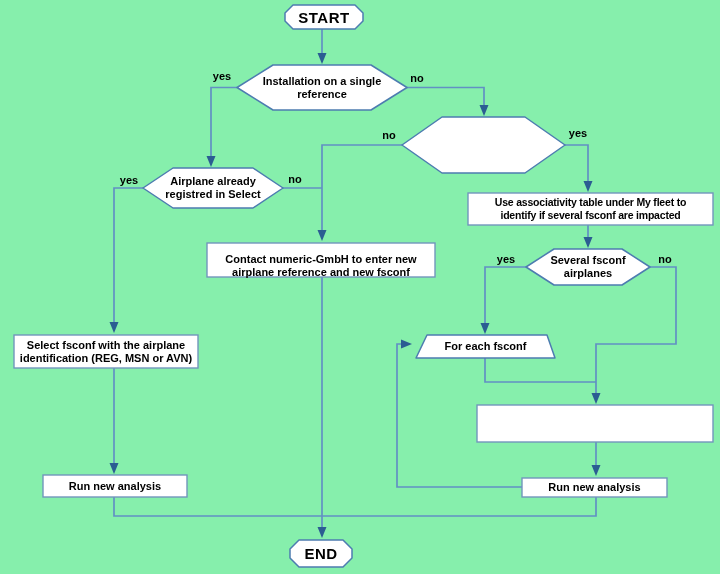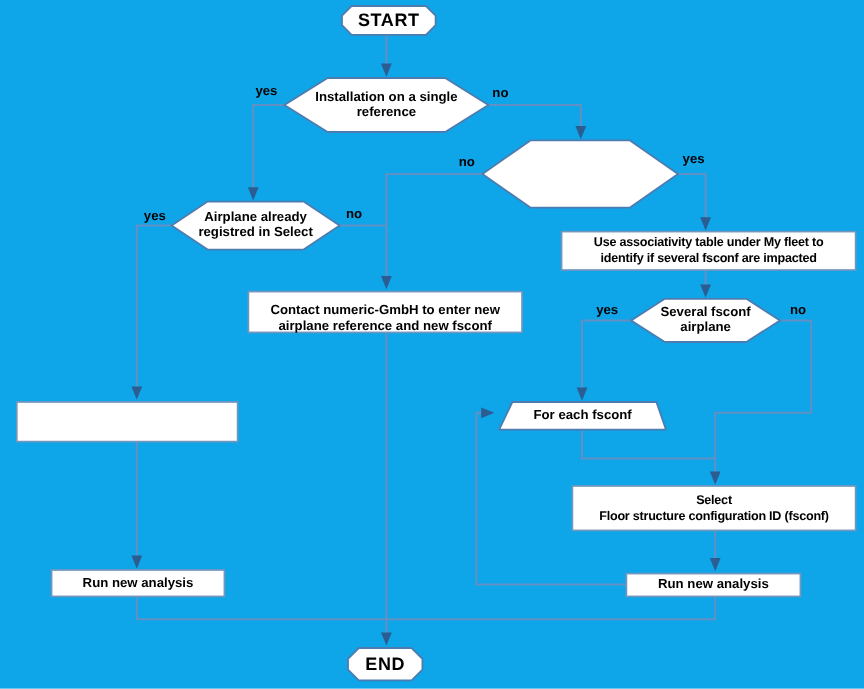--- a/index.html
+++ b/index.html
@@ -1,20 +1,20 @@
 <!DOCTYPE html>
 <html style="--wire: #6290c3; --arrow: #2b5d92; --shape: #4d7cb0; --box: #7296bc; --text: #000000;"><head>
 <meta charset="utf-8">
 <style>
   :root{
     --wire:#6290c3; --arrow:#2b5d92; --shape:#4d7cb0; --box:#7296bc; --text:#000000;
   }
   html,body{margin:0;padding:0;background:#fff;}
   #stage{
-    position:relative;width:720px;height:574px;background:#0ea5e9;overflow:hidden;
+    position:relative;width:720px;height:574px;background:#86efac;overflow:hidden;
     font-family:"Liberation Sans", sans-serif;color:var(--text);
   }
   #wires{position:absolute;left:0;top:0;z-index:1;}
   .wire{fill:none;stroke:var(--wire);stroke-width:1.7px;}
   .arrowhead{fill:var(--arrow);stroke:none;}
   .shape{fill:#ffffff;stroke:var(--shape);stroke-width:1.5px;stroke-linejoin:round;}
   .rectshape{fill:#ffffff;stroke:var(--box);stroke-width:1.4px;}
   .node-text{
     position:absolute;z-index:2;display:flex;flex-direction:column;
     align-items:center;justify-content:center;text-align:center;
@@ -102,32 +102,32 @@
     <div class="ln">airplane reference and new fsconf</div>
   </div>
 
   <div class="node-text tight" style="left:468px;top:193px;width:245px;height:32px;">
     <div class="ln">Use associativity table under My fleet to</div>
     <div class="ln">identify if several fsconf are impacted</div>
   </div>
 
   <div class="node-text" style="left:526px;top:249px;width:124px;height:36px;">
     <div class="ln">Several fsconf</div>
-    <div class="ln">airplane</div>
+    <div class="ln">airplanes</div>
   </div>
 
   <div class="node-text" style="left:416px;top:335px;width:139px;height:23px;">
     <div class="ln">For each fsconf</div>
   </div>
 
+  <div class="node-text" style="left:14px;top:335px;width:184px;height:33px;">
+    <div class="ln">Select fsconf with the airplane</div>
+    <div class="ln">identification (REG, MSN or AVN)</div>
+  </div>
 
-  <div class="node-text tight" style="left:477px;top:405px;width:236px;height:37px;">
-    <div class="ln">Select</div>
-    <div class="ln">Floor structure configuration ID (fsconf)</div>
-  </div>
 
   <div class="node-text" style="left:43px;top:475px;width:144px;height:22px;">
     <div class="ln">Run new analysis</div>
   </div>
 
   <div class="node-text" style="left:522px;top:478px;width:145px;height:19px;">
     <div class="ln">Run new analysis</div>
   </div>
 
   <div class="node-text terminator-text" style="left:290px;top:540px;width:62px;height:27px;">

